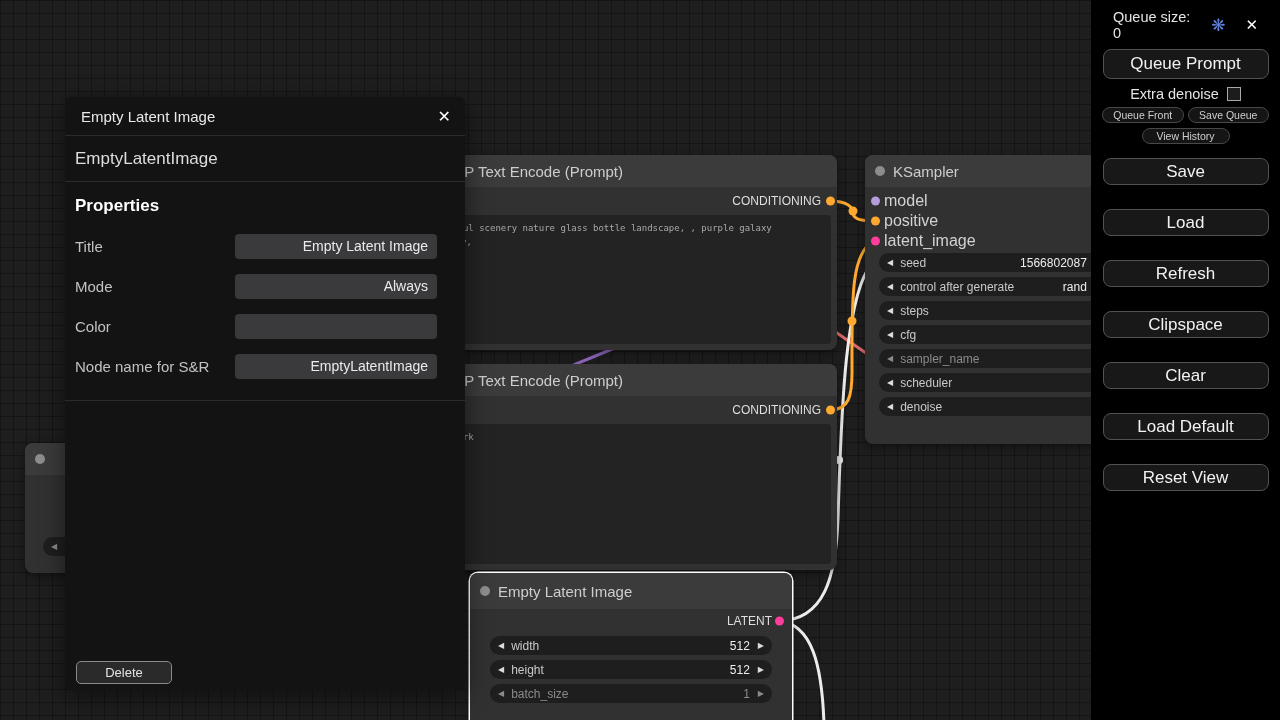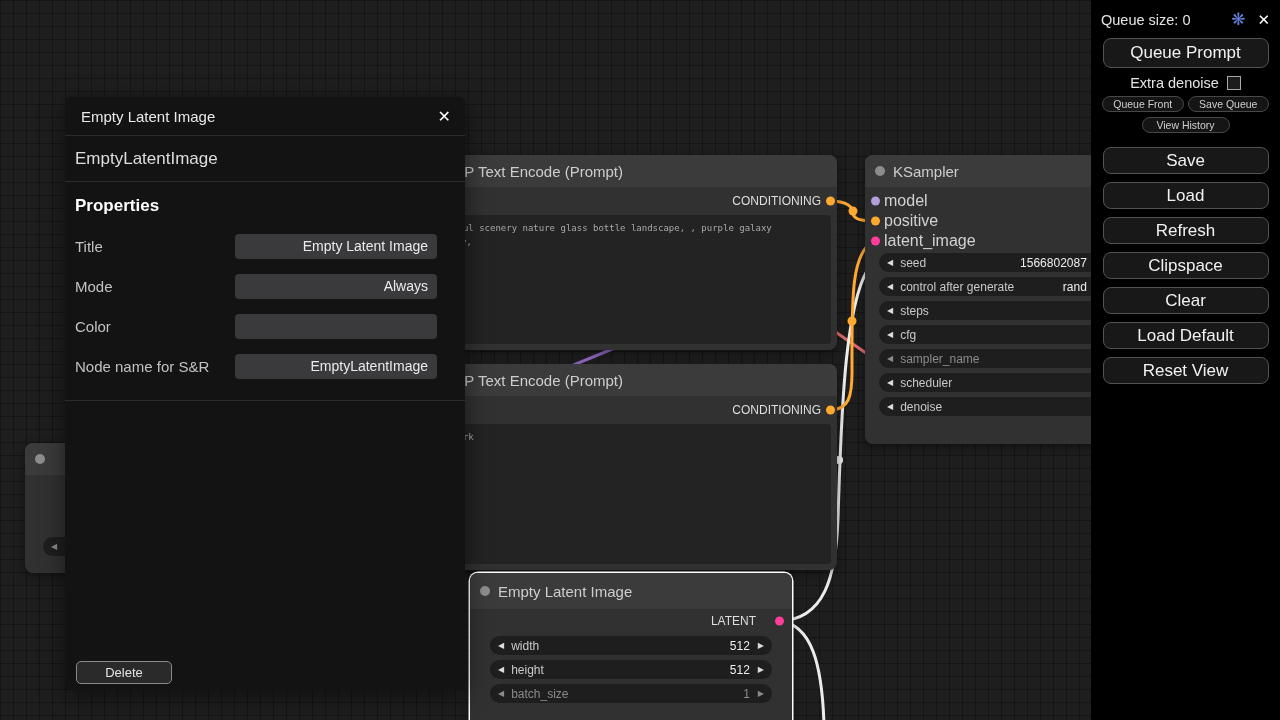--- a/index.html
+++ b/index.html
@@ -44,21 +44,21 @@
   .widget.muted .arrow,.widget.muted .wlabel,.widget.muted .wvalue{color:#8b8b8b;}
 
   #node-clip-top{left:413px;top:155px;width:424px;height:195px;}
   #node-clip-top .text-widget{height:117px;}
   #node-clip-bottom{left:413px;top:364px;width:424px;height:206px;}
   #node-clip-bottom .text-widget{height:128px;}
 
   #node-empty-latent{left:470px;top:573px;width:322px;height:160px;
         box-shadow:0 0 0 1.5px #ffffff, 0 3px 10px rgba(0,0,0,.45);}
   #node-empty-latent .node-header{height:36px;}
-  #node-empty-latent .outrow{height:24px;padding-right:36px;}
+  #node-empty-latent .outrow{height:24px;padding-right:20px;}
   #node-empty-latent .port.out{right:8px;}
   #node-empty-latent .widgets{margin-top:3px;}
 
   #node-ksampler{left:865px;top:155px;width:260px;height:289px;}
   #node-ksampler .inputs{margin-top:4px;}
   #node-ksampler .widgets{margin-top:2px;}
   #node-ksampler .widget{margin:0 14px 5px;padding:0 6px 0 8px;}
   #node-ksampler .wvalue{margin-right:12px;}
 
   #node-partial{left:25px;top:443px;width:230px;height:130px;}
@@ -81,37 +81,37 @@
         font-size:14px;color:#eaeaea;display:flex;align-items:center;
         justify-content:flex-end;padding-right:9px;box-sizing:border-box;}
   .pp-sep{margin:14px 0 0;border-top:1px solid #2b2b2b;}
   .pp-delete{position:absolute;left:11px;bottom:6px;width:96px;height:23px;
         background:#2a2a2a;border:1px solid #8a8a8a;border-radius:5px;color:#e3e3e3;
         font-size:13px;font-family:inherit;cursor:pointer;}
 
   
   .sidebar{position:absolute;left:1091px;top:0;width:189px;height:720px;background:#000;
         z-index:20;color:#e4e4e4;}
-  .qrow{display:flex;align-items:center;padding:9px 10px 5px;gap:12px;}
+  .qrow{display:flex;align-items:center;padding:9px 22px 5px;gap:20px;}
   .qsize{flex:1;font-size:14.5px;}
   .gear{font-size:17px;cursor:pointer;}
   .mclose{font-size:15px;color:#fff;cursor:pointer;}
   .qp{display:block;width:166px;margin:3px auto 0;height:30px;background:#181818;
         border:1px solid #525252;border-radius:8px;color:#f1f1f1;font-size:17px;
         font-family:inherit;cursor:pointer;}
   .extra{display:flex;align-items:center;justify-content:center;gap:8px;
         padding:7px 0 5px;font-size:14.5px;}
   .checkbox{width:12px;height:12px;border:1px solid #a8a8a8;background:#1c1c1c;
         display:inline-block;cursor:pointer;}
   .smallrow{display:flex;gap:4px;margin:0 11px 5px;}
   .smallrow.center{justify-content:center;}
   .sbtn{flex:1;height:16px;background:#151515;border:1px solid #484848;border-radius:8px;
         color:#cfcfcf;font-size:10.5px;font-family:inherit;padding:0;cursor:pointer;}
   .sbtn.vh{flex:0 0 88px;}
-  .bigcol{margin-top:14px;display:flex;flex-direction:column;gap:8px;align-items:center;}
+  .bigcol{margin-top:14px;display:flex;flex-direction:column;gap:24px;align-items:center;}
   .bbtn{width:166px;height:27px;background:#181818;border:1px solid #525252;
         border-radius:8px;color:#f1f1f1;font-size:17px;font-family:inherit;cursor:pointer;}
 </style>
 </head>
 <body>
 
 <svg class="wires" width="1280" height="720">
   <path d="M 460 412 L 634 340" fill="none" stroke-width="3" stroke-linecap="round" stroke="#9068c0"></path>
   <path d="M 798 306 L 902 378" fill="none" stroke-width="3" stroke-linecap="round" stroke="#e06a6a"></path>
   <path d="M 779 621 C 812 624 822 665 824 724" fill="none" stroke-width="3" stroke-linecap="round" stroke="#ececec"></path>

